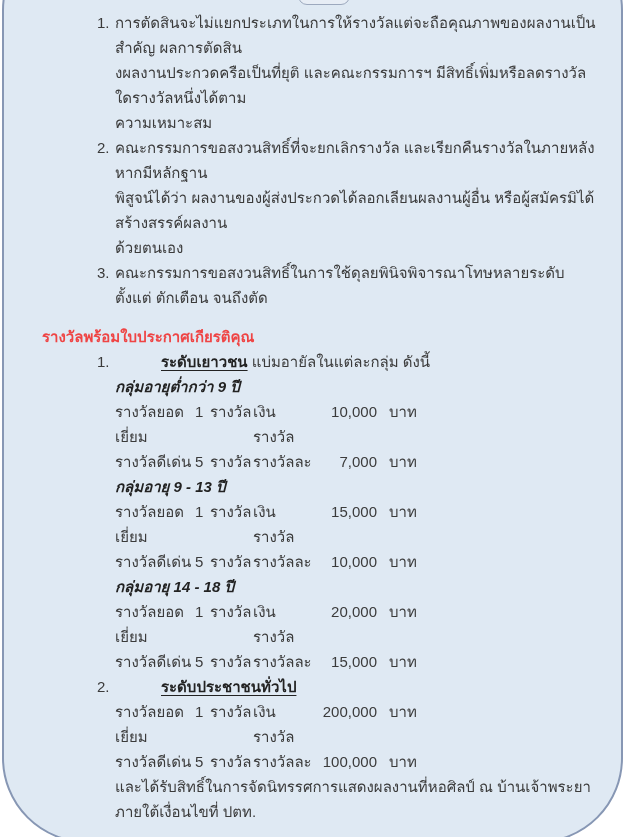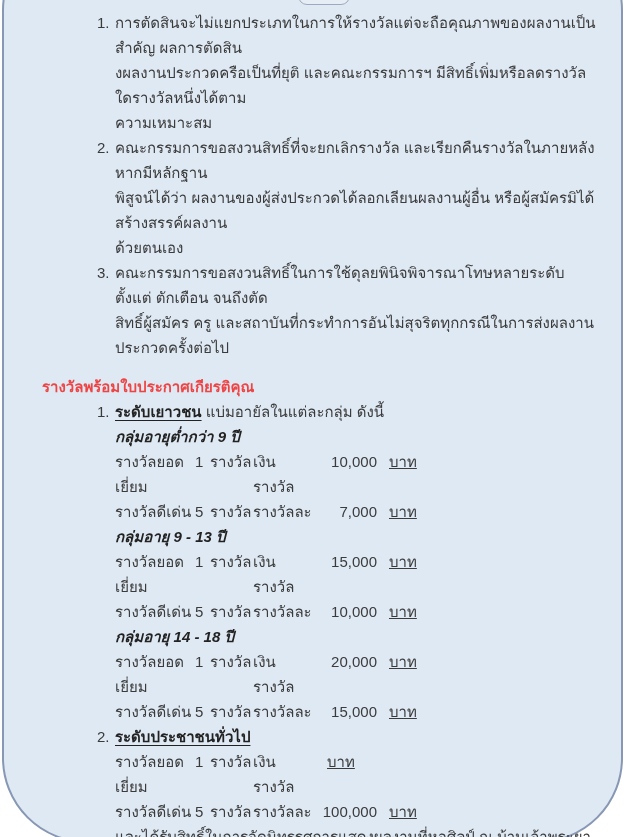--- a/index.html
+++ b/index.html
@@ -22,28 +22,28 @@
   .content{
     position:absolute;left:0;top:0;width:628px;box-sizing:border-box;
     padding:10px 28px 0 42px;
   }
   .rule{display:flex;align-items:flex-start;}
   .rule-num{width:18px;margin-left:55px;flex:none;}
   .rule-text{flex:1;}
   .sec-title{font-weight:bold;color:#ef4444;margin-left:0;}
   .award-item{display:flex;align-items:flex-start;}
   .award-num{width:18px;margin-left:55px;flex:none;}
-  .award-head{font-weight:bold;color:#222;text-decoration:underline;text-underline-offset:3px;}
+  .award-head{font-weight:bold;color:#222;text-decoration:underline;text-underline-offset:3px;margin-left:46px;}
   .group-head{font-weight:bold;font-style:italic;color:#222;margin-left:73px;}
   .prize-row{
     display:grid;margin-left:73px;
     grid-template-columns:80px 15px 43px 62px 62px 60px;
   }
   .prize-amount{text-align:right;}
-  .prize-currency{padding-left:12px;text-decoration:underline;}
+  .prize-currency{padding-left:12px;}
   .cond-line1{margin-left:73px;}
   .gap14{height:14px;}
 </style>
 </head>
 <body>
 
 <div class="panel"></div>
 <div class="top-sliver"></div>
 
 <div class="content">
@@ -61,21 +61,20 @@
     <div class="rule-text">
       <div>คณะกรรมการขอสงวนสิทธิ์ที่จะยกเลิกรางวัล และเรียกคืนรางวัลในภายหลัง หากมีหลักฐาน</div>
       <div>พิสูจน์ได้ว่า ผลงานของผู้ส่งประกวดได้ลอกเลียนผลงานผู้อื่น หรือผู้สมัครมิได้สร้างสรรค์ผลงาน</div>
       <div>ด้วยตนเอง</div>
     </div>
   </div>
   <div class="rule">
     <div class="rule-num">3.</div>
     <div class="rule-text">
       <div>คณะกรรมการขอสงวนสิทธิ์ในการใช้ดุลยพินิจพิจารณาโทษหลายระดับตั้งแต่ ตักเตือน จนถึงตัด</div>
-      <div>สิทธิ์ผู้สมัคร ครู และสถาบันที่กระทำการอันไม่สุจริตทุกกรณีในการส่งผลงานประกวดครั้งต่อไป</div>
     </div>
   </div>
 
   <div class="gap14"></div>
 
   <div class="sec-title">รางวัลพร้อมใบประกาศเกียรติคุณ</div>
 
   <div class="award-item">
     <div class="award-num">1.</div>
     <div><span class="award-head">ระดับเยาวชน</span><span> แบ่มอายัลในแต่ละกลุ่ม ดังนี้</span></div>
@@ -137,20 +136,21 @@
 
   <div class="award-item">
     <div class="award-num">2.</div>
     <div><span class="award-head">ระดับประชาชนทั่วไป</span></div>
   </div>
   <div class="prize-row">
     <div>รางวัลยอดเยี่ยม</div>
     <div>1</div>
     <div>รางวัล</div>
     <div>เงินรางวัล</div>
+    <div class="prize-amount">200,000</div>
     <div class="prize-currency">บาท</div>
   </div>
   <div class="prize-row">
     <div>รางวัลดีเด่น</div>
     <div>5</div>
     <div>รางวัล</div>
     <div>รางวัลละ</div>
     <div class="prize-amount">100,000</div>
     <div class="prize-currency">บาท</div>
   </div>

